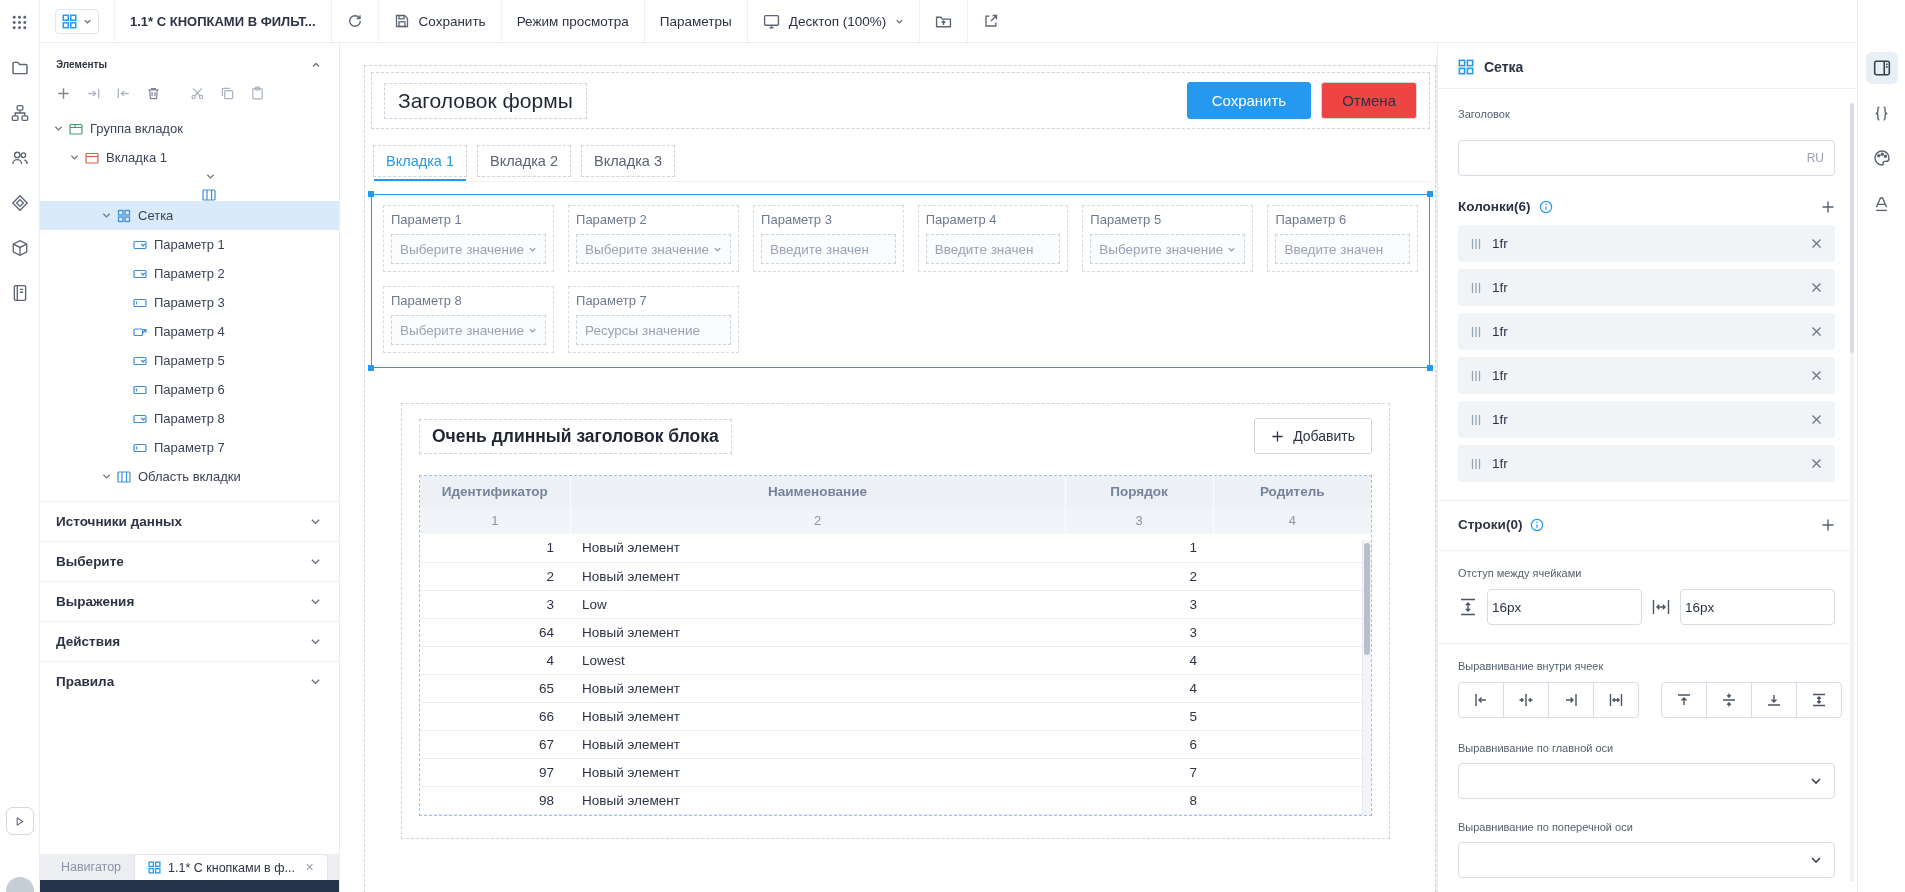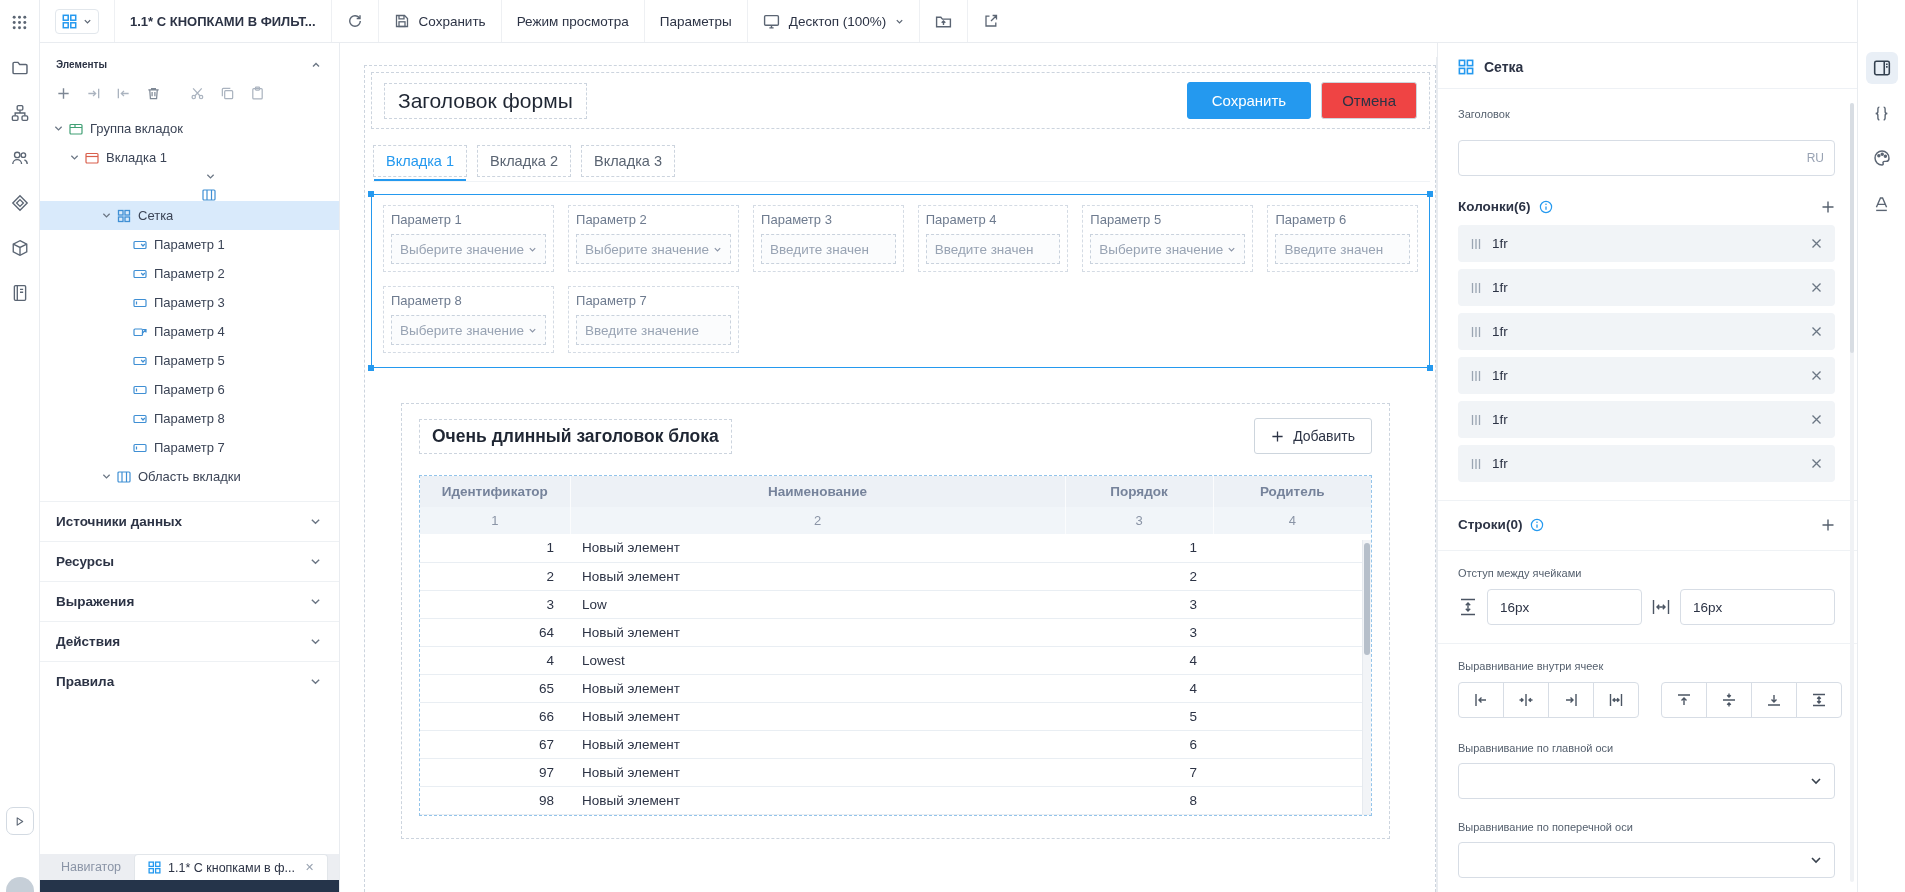--- a/index.html
+++ b/index.html
@@ -89,21 +89,21 @@
 .rp-sechead{display:flex;align-items:center;gap:8px;margin-top:23px}
 .rp-sechead .t{font-size:13.5px;font-weight:700;color:#2c3345}
 .rp-plus{margin-left:auto;cursor:pointer;color:#55606e;display:flex}
 .cols-list{margin-top:11px}
 .col-item{height:37px;background:#f1f4f7;border-radius:4px;display:flex;align-items:center;padding:0 13px;margin-bottom:7px}
 .col-val{margin-left:11px;font-size:13.5px;color:#2c3345}
 .col-item .x{margin-left:auto;cursor:pointer;display:flex}
 .rp-div{height:1px;background:#eff2f5;margin:18px -22px 0 -20px}
 .gap-row{display:flex;align-items:center;gap:9px;margin-top:10px}
 .gap-icon{flex:0 0 auto;display:flex;color:#4b5563}
-.gap-input{flex:1;height:36px;border:1px solid #d7dde5;border-radius:4px;display:flex;align-items:center;padding:0 12px;font-size:13.5px;color:#2c3345;cursor:text}
+.gap-input{flex:1;height:36px;border:1px solid #d7dde5;border-radius:4px;display:flex;align-items:center;padding:0 4px;font-size:13.5px;color:#2c3345;cursor:text}
 .align-row{display:flex;gap:22px;margin-top:10px}
 .align-group{display:flex}
 .abtn{width:46px;height:36px;border:1px solid #d7dde5;background:#fff;display:flex;align-items:center;justify-content:center;margin-left:-1px;cursor:pointer;color:#4b5563}
 .abtn:first-child{margin-left:0;border-radius:4px 0 0 4px}
 .abtn:last-child{border-radius:0 4px 4px 0}
 .rp-select{margin-top:9px;height:36px;border:1px solid #d7dde5;border-radius:4px;display:flex;align-items:center;justify-content:flex-end;padding:0 12px;cursor:pointer}
 .rp-scrollbar{position:absolute;top:60px;right:3px;width:4px;bottom:10px;background:#f0f2f5;border-radius:2px}
 .rp-scrollbar .thumb{position:absolute;top:0;width:4px;height:250px;background:#d8dde3;border-radius:2px}
 
 
@@ -464,21 +464,21 @@
     <div class="lp-sections" id="sections">
         <div class="lp-section">
           <span>Источники данных</span>
           <span>
             <svg width="11" height="11" viewBox="0 0 12 12">
               <path d="M2 4l4 4 4-4" fill="none" stroke="#6b7684" stroke-width="1.5"></path>
             </svg>
           </span>
         </div>
         <div class="lp-section">
-          <span>Ресурсы</span>
+          <span>Выберите</span>
           <span>
             <svg width="11" height="11" viewBox="0 0 12 12">
               <path d="M2 4l4 4 4-4" fill="none" stroke="#6b7684" stroke-width="1.5"></path>
             </svg>
           </span>
         </div>
         <div class="lp-section">
           <span>Выражения</span>
           <span>
             <svg width="11" height="11" viewBox="0 0 12 12">
@@ -603,21 +603,21 @@
                 <span class="pchev">
                   <svg width="9" height="9" viewBox="0 0 10 10">
                     <path d="M2 3.5l3 3 3-3" fill="none" stroke="#8a94a6" stroke-width="1.3"></path>
                   </svg>
                 </span>
               </div>
             </div>
             <div class="pcell">
               <div class="plabel">Параметр 7</div>
               <div class="pinput">
-                <span class="ph">Введите значение</span>
+                <span class="ph">Ресурсы значение</span>
               </div>
             </div>
           </div>
       </div>
       <div class="tab-area">
         <div class="block-head">
           <div class="block-title-box">Очень длинный заголовок блока</div>
           <div class="add-btn">
             <span>
               <svg width="13" height="13" viewBox="0 0 14 14" stroke="#2c3345" stroke-width="1.4" fill="none">

